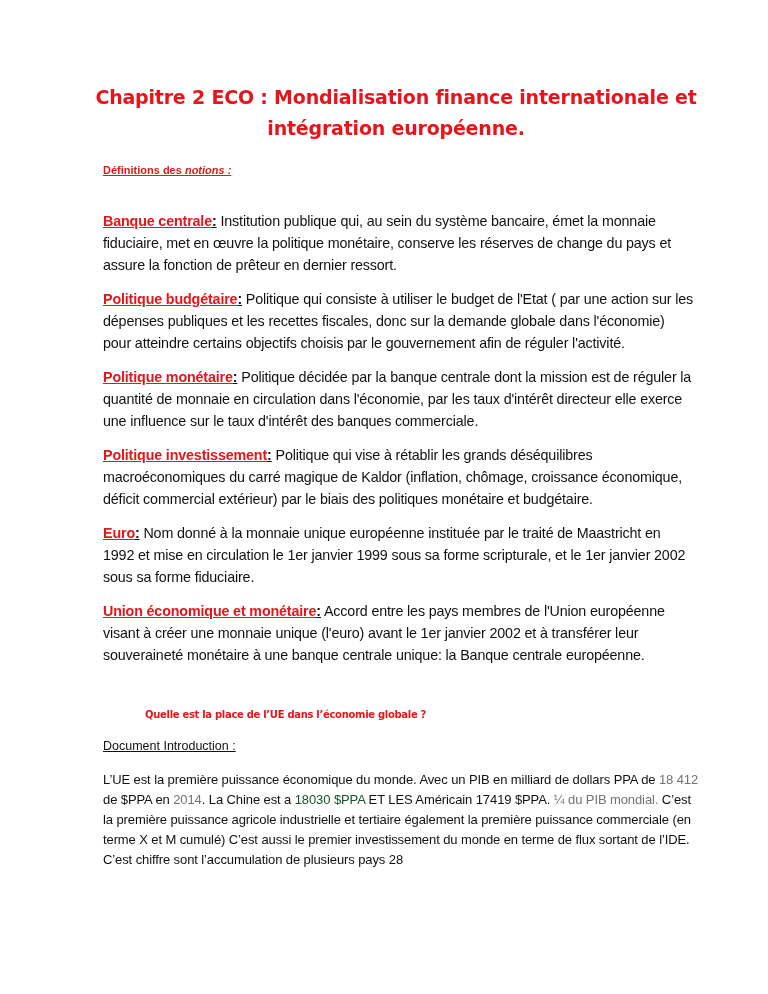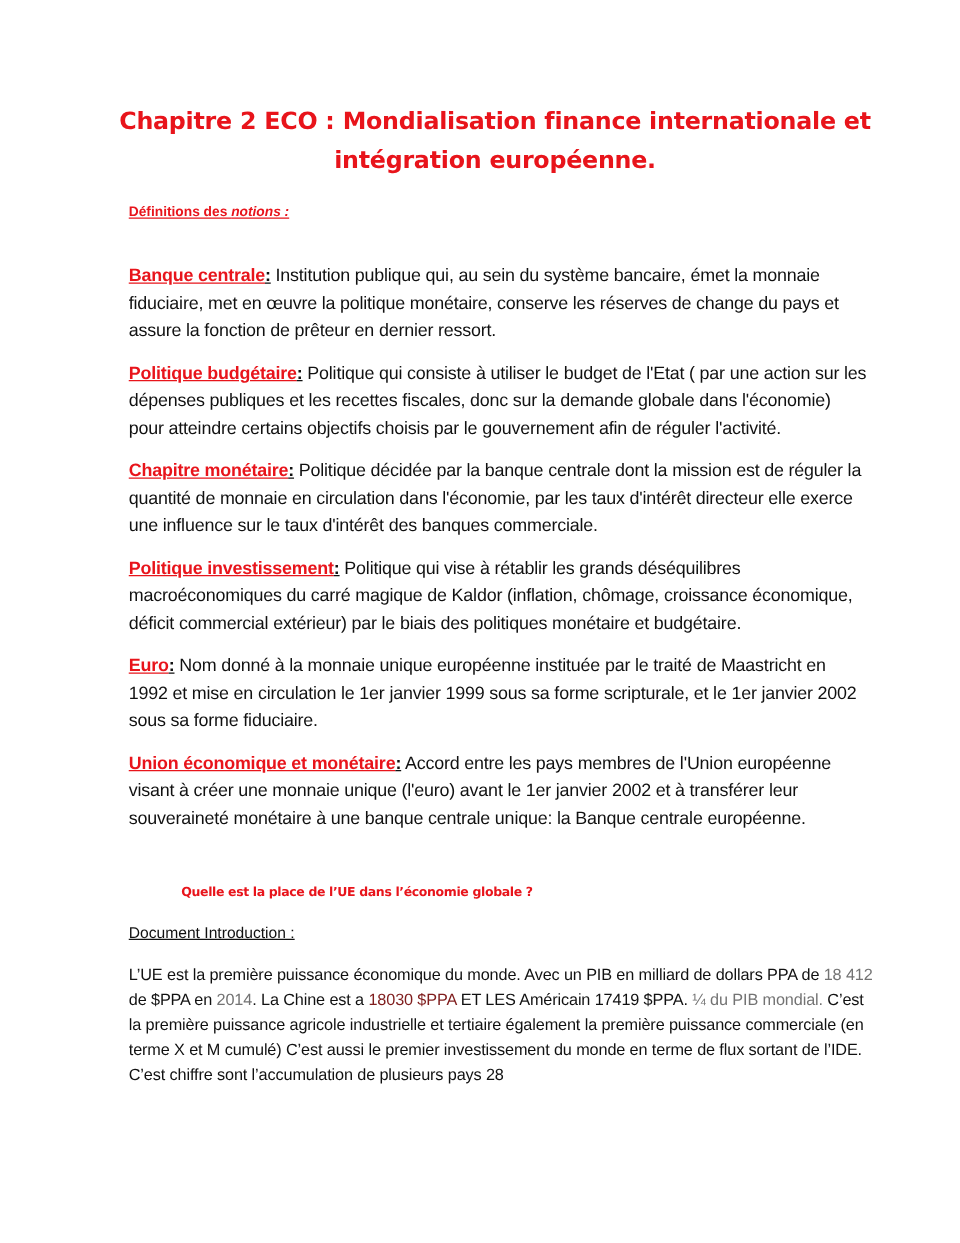--- a/index.html
+++ b/index.html
@@ -17,39 +17,39 @@
   .def { font-size: 14.3px; line-height: 22px; margin: 0 0 12px 0;
          font-family: "Liberation Sans", sans-serif; letter-spacing: -0.15px; }
   .term { color: #e8141b; font-weight: bold; text-decoration: underline; text-decoration-color: #e8141b; text-align: right; }
   .colon { color: #111; font-weight: bold; text-decoration: underline; }
   .section-q { position: absolute; left: 133px; top: 709px; font-size: 10px; font-weight: bold;
                color: #e8141b; font-family: "DejaVu Sans", "Liberation Sans", sans-serif; letter-spacing: -0.3px; }
   .doc-intro { position: absolute; left: 91px; top: 739px; font-size: 12.5px; font-weight: normal;
                text-decoration: underline; color: #111; font-family: "Liberation Sans", sans-serif; }
   .intro { position: absolute; left: 91px; top: 770px; width: 600px; font-size: 13px; line-height: 20px;
            font-family: "Liberation Sans", sans-serif; letter-spacing: -0.1px; margin: 0; }
-  .red { color: #7f1d1d; }
+  .red { color: #14532d; }
   .redb { color: #737373; font-weight: normal; }
 </style>
 </head>
 <body>
 
 <div class="page">
 
   <div class="title">
     <div>Chapitre 2 ECO : Mondialisation finance internationale et</div>
     <div>intégration européenne.</div>
   </div>
 
   <div class="defs-heading"><span>Définitions des </span><i>notions :</i></div>
 
   <div class="defs">
     <p class="def"><span class="term">Banque centrale</span><span class="colon">:</span><span> Institution publique qui, au sein du système bancaire, émet la monnaie fiduciaire, met en œuvre la politique monétaire, conserve les réserves de change du pays et assure la fonction de prêteur en dernier ressort.</span></p>
     <p class="def"><span class="term">Politique budgétaire</span><span class="colon">:</span><span> Politique qui consiste à utiliser le budget de l'Etat ( par une action sur les dépenses publiques et les recettes fiscales, donc sur la demande globale dans l'économie) pour atteindre certains objectifs choisis par le gouvernement afin de réguler l'activité.</span></p>
-    <p class="def"><span class="term">Chapitre monétaire</span><span class="colon">:</span><span> Politique décidée par la banque centrale dont la mission est de réguler la quantité de monnaie en circulation dans l'économie, par les taux d'intérêt directeur elle exerce une influence sur le taux d'intérêt des banques commerciale.</span></p>
+    <p class="def"><span class="term">Politique monétaire</span><span class="colon">:</span><span> Politique décidée par la banque centrale dont la mission est de réguler la quantité de monnaie en circulation dans l'économie, par les taux d'intérêt directeur elle exerce une influence sur le taux d'intérêt des banques commerciale.</span></p>
     <p class="def"><span class="term">Politique investissement</span><span class="colon">:</span><span> Politique qui vise à rétablir les grands déséquilibres macroéconomiques du carré magique de Kaldor (inflation, chômage, croissance économique, déficit commercial extérieur) par le biais des politiques monétaire et budgétaire.</span></p>
     <p class="def"><span class="term">Euro</span><span class="colon">:</span><span> Nom donné à la monnaie unique européenne instituée par le traité de Maastricht en 1992 et mise en circulation le 1er janvier 1999 sous sa forme scripturale, et le 1er janvier 2002 sous sa forme fiduciaire.</span></p>
     <p class="def"><span class="term">Union économique et monétaire</span><span class="colon">:</span><span> Accord entre les pays membres de l'Union européenne visant à créer une monnaie unique (l'euro) avant le 1er janvier 2002 et à transférer leur souveraineté monétaire à une banque centrale unique: la Banque centrale européenne.</span></p>
   </div>
 
   <div class="section-q">Quelle est la place de l’UE dans l’économie globale ?</div>
 
   <div class="doc-intro">Document Introduction :</div>
 
   <p class="intro"><span>L’UE est la première puissance économique du monde. Avec un PIB en milliard de dollars PPA de </span><span class="redb">18 412</span><span> de $PPA en </span><span class="redb">2014</span><span>. La Chine est a </span><span class="red">18030 $PPA</span><span> ET LES Américain 17419 $PPA. </span><span class="redb">¼ du PIB mondial.</span><span> C’est la première puissance agricole industrielle et tertiaire  également la première puissance commerciale (en terme X et M cumulé) C’est aussi le premier investissement du monde en terme de flux sortant de l’IDE. C’est chiffre sont l’accumulation de plusieurs pays 28</span></p>

